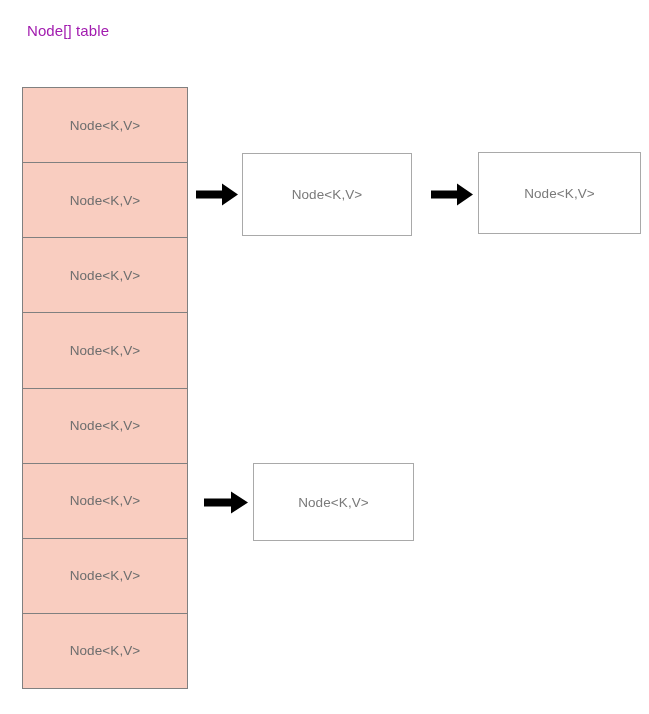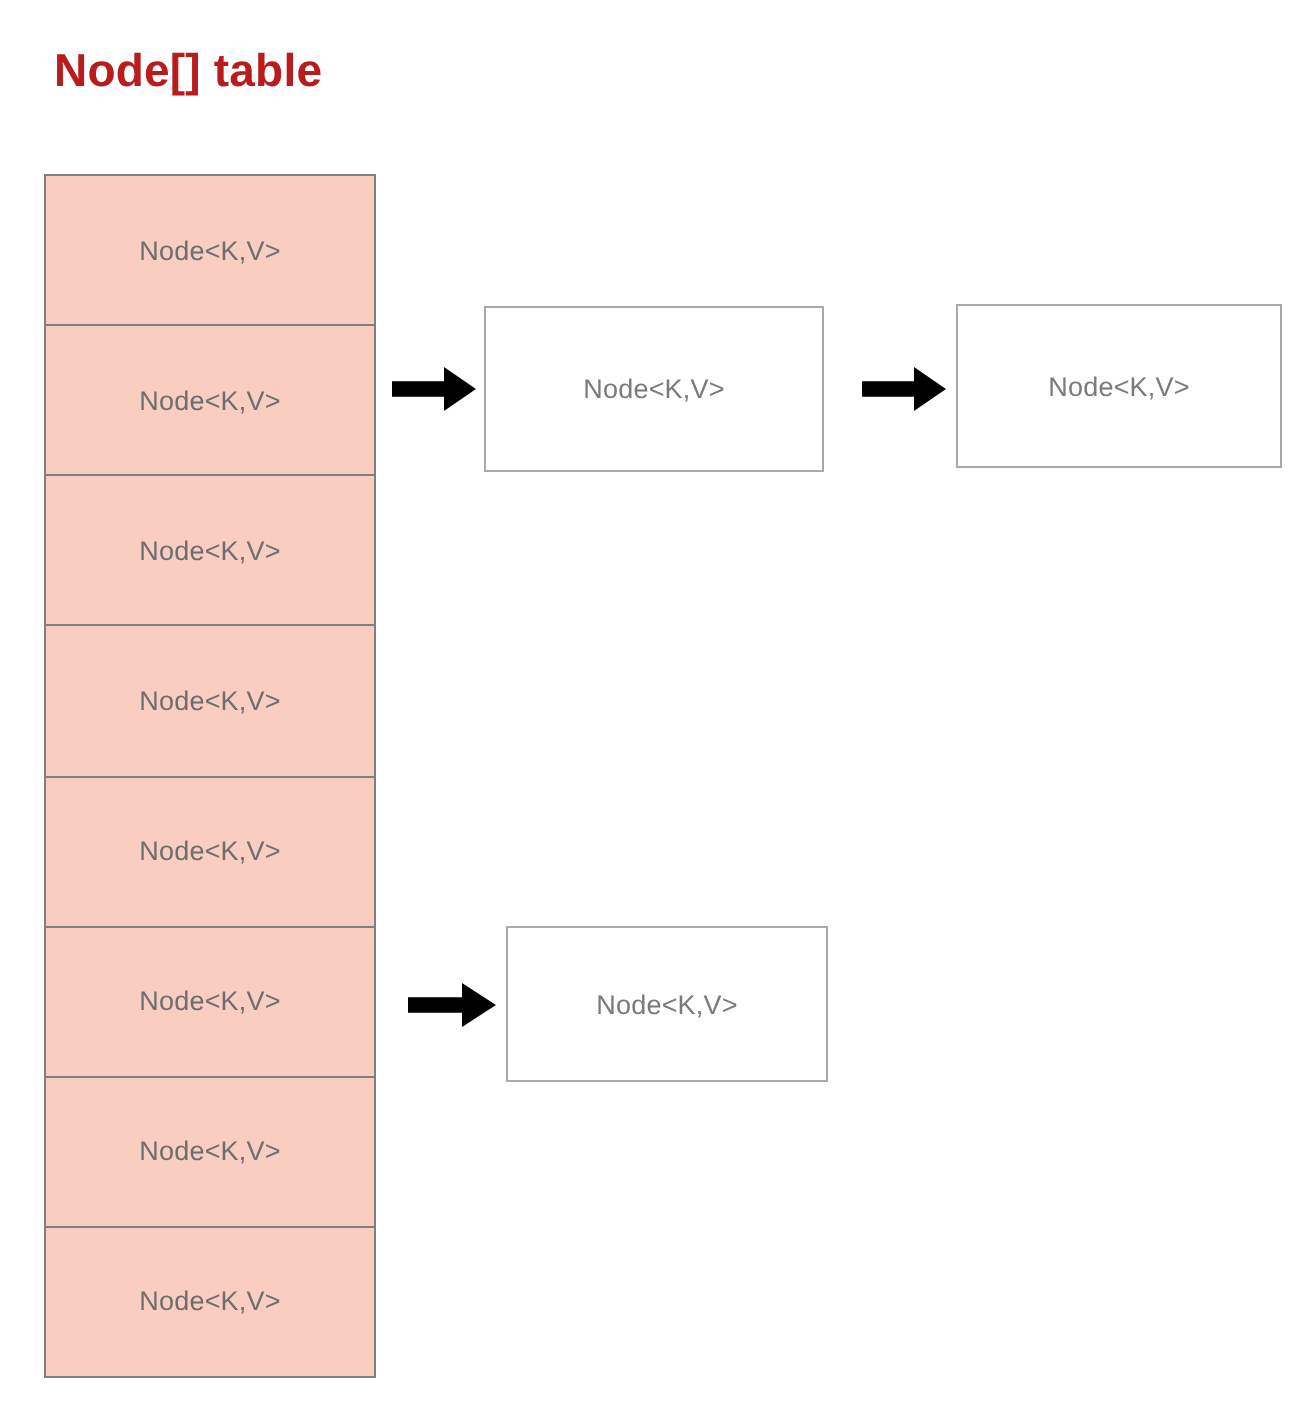--- a/index.html
+++ b/index.html
@@ -14,23 +14,23 @@
     overflow: hidden;
     font-family: "Liberation Sans", sans-serif;
     -webkit-font-smoothing: antialiased;
   }
 
   
   .page-title {
     position: absolute;
     left: 27px;
     top: 22px;
-    font-size: 23px;
-    font-weight: 700;
-    color: #b91c1c;
+    font-size: 15px;
+    font-weight: 400;
+    color: #a21caf;
     letter-spacing: 0.1px;
     white-space: nowrap;
   }
 
   
   .bucket-table {
     position: absolute;
     left: 22px;
     top: 87px;
     width: 166px;

